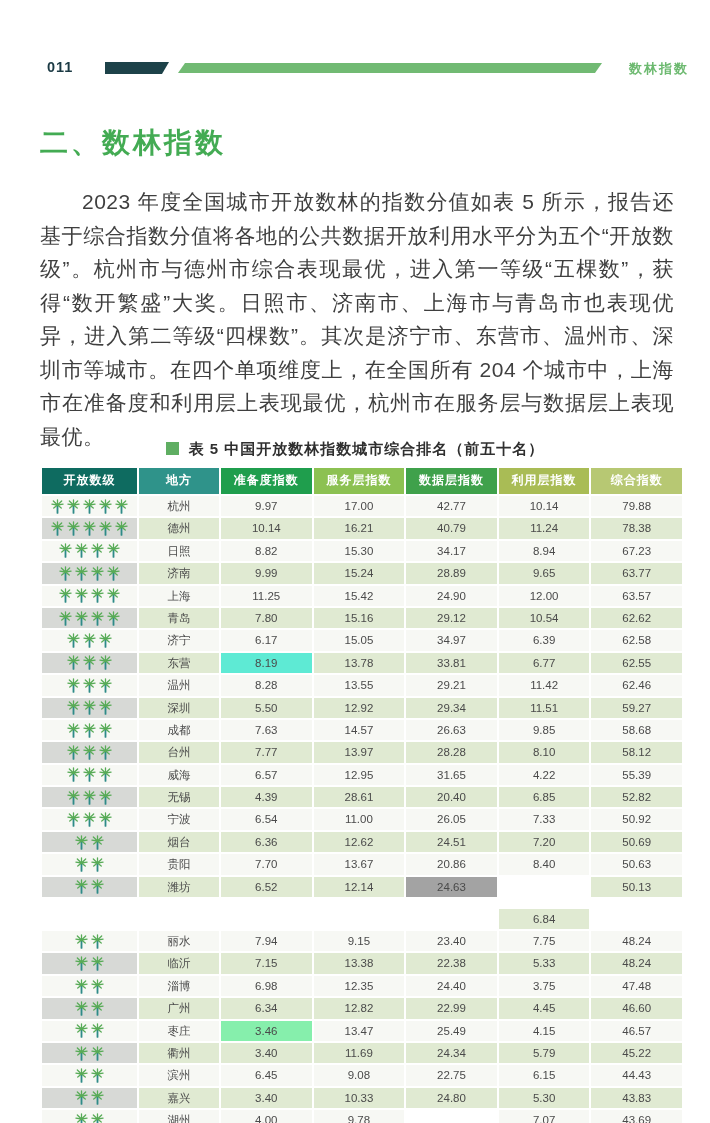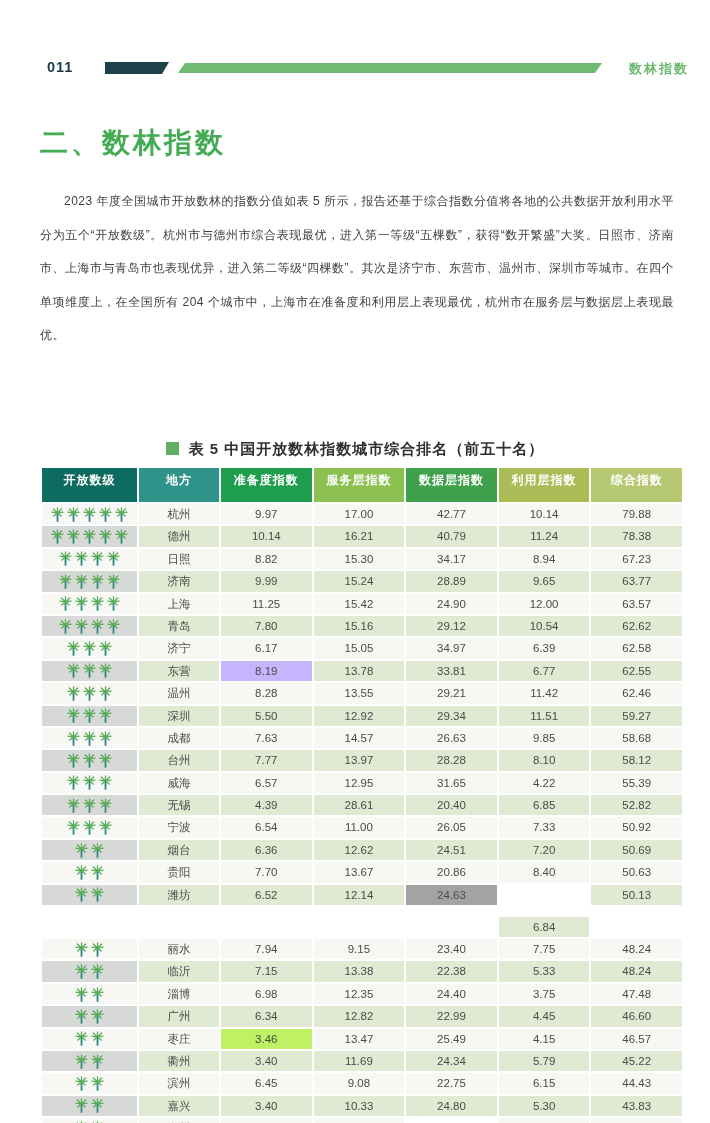--- a/index.html
+++ b/index.html
@@ -36,21 +36,21 @@
 
   
   .section-title {
     position: absolute; left: 40px; top: 124px;
     font-size: 28px; font-weight: bold; color: #43ab53; letter-spacing: 3px;
   }
 
   
   .body-paragraph {
     position: absolute; left: 40px; top: 185px; width: 634px;
-    font-size: 12px; line-height: 33.5px; color: #3f3f3f;
+    font-size: 21px; line-height: 33.5px; color: #3f3f3f;
     text-align: justify; text-indent: 2em; letter-spacing: 0.5px;
   }
 
   
   .table-caption {
     position: absolute; left: 0; top: 440px; width: 710px;
     text-align: center; font-size: 15px; font-weight: bold; color: #2f2f2f;
     letter-spacing: 1px;
   }
   .caption-square {
@@ -61,21 +61,21 @@
   
   .rank-table {
     position: absolute; left: 42px; top: 468px; width: 640px;
     display: grid;
     grid-template-columns: 95px 80px repeat(5, 1fr);
     gap: 2px;
     background: #ffffff;
     font-size: 11.5px;
   }
   .th {
-    height: 34px; line-height: 25px;
+    height: 26px; line-height: 25px;
     color: #ffffff; font-weight: bold; font-size: 12px;
     text-align: center; letter-spacing: 1px;
   }
   .td {
     height: 20.4px; line-height: 20.4px;
     text-align: center; color: #4a4a4a;
     white-space: nowrap; overflow: hidden;
   }
   .td.grade { display: flex; align-items: center; justify-content: center; gap: 1px; }
   .tree { width: 15px; height: 15px; flex: 0 0 auto; }
@@ -263,21 +263,21 @@
         <use href="#tree-sym"></use>
       </svg>
       <svg class="tree" viewBox="0 0 12 14">
         <use href="#tree-sym"></use>
       </svg>
       <svg class="tree" viewBox="0 0 12 14">
         <use href="#tree-sym"></use>
       </svg>
     </div>
     <div class="td cell stripe-row-even s-even" style="background: rgb(224, 234, 210);">东营</div>
-    <div class="td cell stripe-row-even s-even" style="background: #c4b5fd; text-align: center;">8.19</div>
+    <div class="td cell stripe-row-even s-even" style="background: #5eead4; text-align: center;">8.19</div>
     <div class="td cell stripe-row-even s-even" style="background: rgb(224, 234, 210);">13.78</div>
     <div class="td cell stripe-row-even s-even" style="background: rgb(224, 234, 210);">33.81</div>
     <div class="td cell stripe-row-even s-even" style="background: rgb(224, 234, 210);">6.77</div>
     <div class="td cell stripe-row-even s-even" style="background: rgb(224, 234, 210);">62.55</div>
     <div class="td grade cell stripe-row-odd s-odd" style="background: rgb(247, 248, 244);">
       <svg class="tree" viewBox="0 0 12 14">
         <use href="#tree-sym"></use>
       </svg>
       <svg class="tree" viewBox="0 0 12 14">
         <use href="#tree-sym"></use>
@@ -494,21 +494,21 @@
     <div class="td cell stripe-row-even s-even" style="background: rgb(224, 234, 210);">46.60</div>
     <div class="td grade cell stripe-row-odd s-odd" style="background: rgb(247, 248, 244);">
       <svg class="tree" viewBox="0 0 12 14">
         <use href="#tree-sym"></use>
       </svg>
       <svg class="tree" viewBox="0 0 12 14">
         <use href="#tree-sym"></use>
       </svg>
     </div>
     <div class="td cell stripe-row-odd s-odd" style="background: rgb(247, 248, 244);">枣庄</div>
-    <div class="td cell stripe-row-odd s-odd" style="background: #bef264;">3.46</div>
+    <div class="td cell stripe-row-odd s-odd" style="background: #86efac;">3.46</div>
     <div class="td cell stripe-row-odd s-odd" style="background: rgb(247, 248, 244);">13.47</div>
     <div class="td cell stripe-row-odd s-odd" style="background: rgb(247, 248, 244);">25.49</div>
     <div class="td cell stripe-row-odd s-odd" style="background: rgb(247, 248, 244);">4.15</div>
     <div class="td cell stripe-row-odd s-odd" style="background: rgb(247, 248, 244);">46.57</div>
     <div class="td grade cell stripe-row-even s-even" style="background: rgb(215, 217, 214);">
       <svg class="tree" viewBox="0 0 12 14">
         <use href="#tree-sym"></use>
       </svg>
       <svg class="tree" viewBox="0 0 12 14">
         <use href="#tree-sym"></use>

